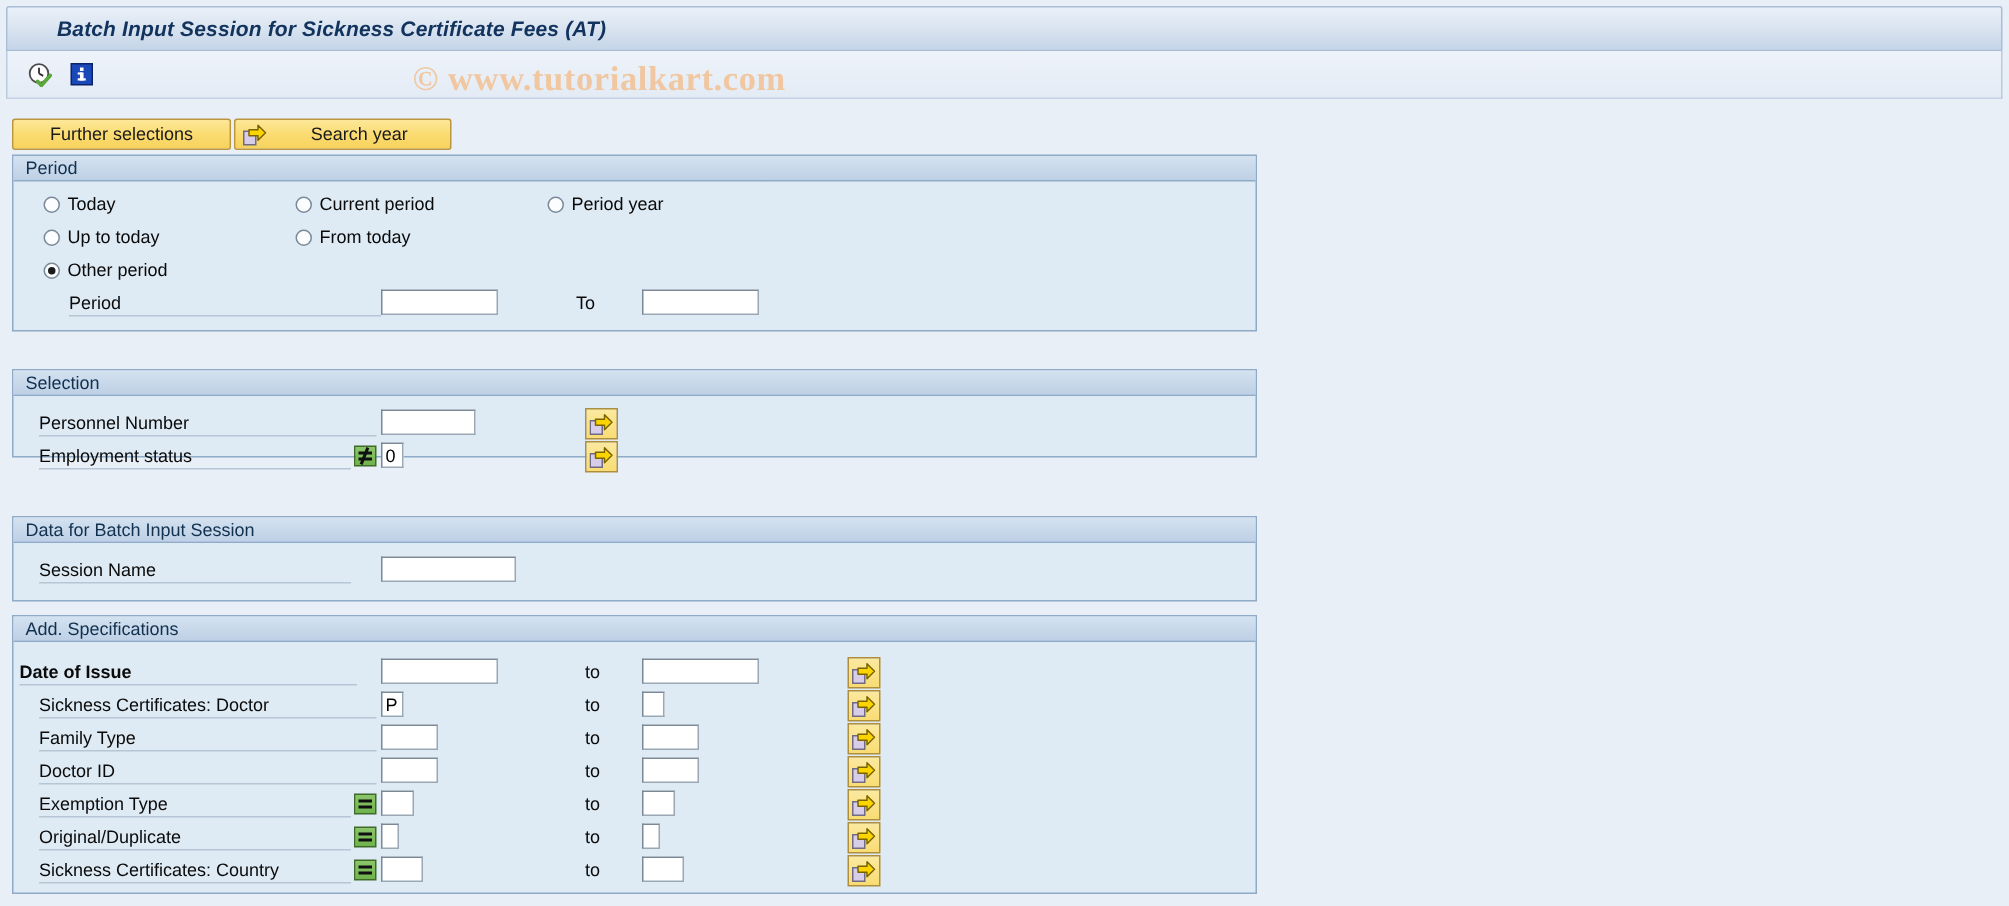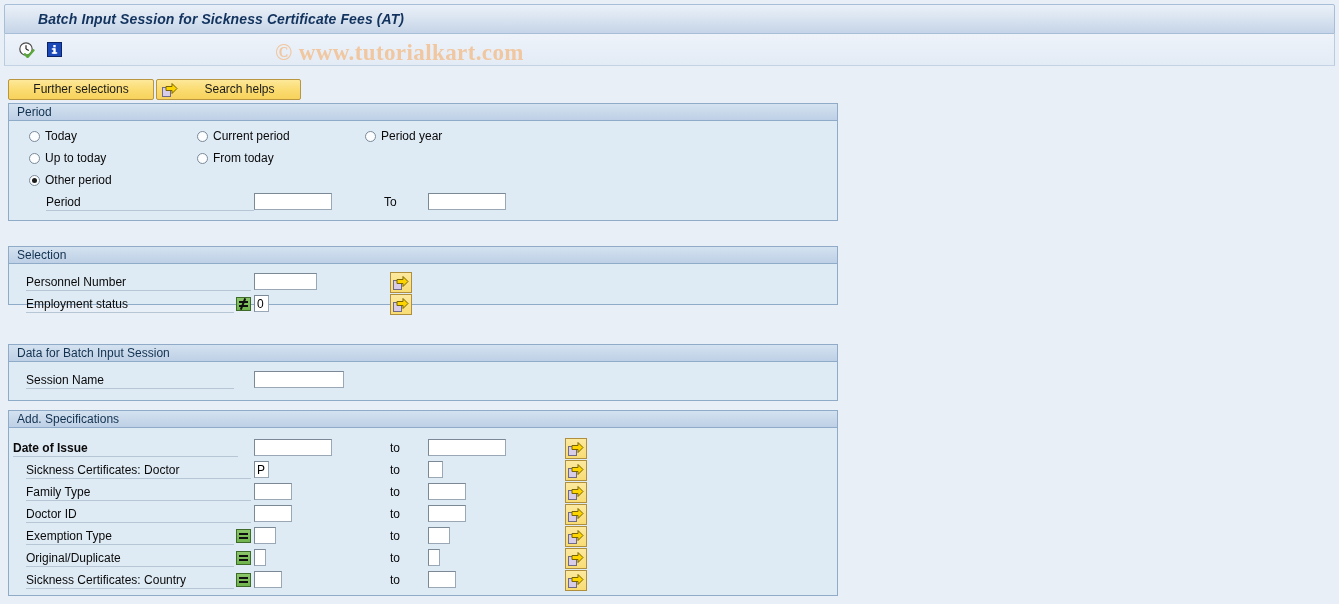--- a/index.html
+++ b/index.html
@@ -188,21 +188,21 @@
 <div class="btnrow">
   <div class="sapbtn" id="btn-further">Further selections</div>
 
   <div class="sapbtn" id="btn-search">
     <span class="arrow-ico">
       <svg width="16" height="16" viewBox="0 0 16 16">
         <rect x="0.5" y="5.5" width="8" height="9" fill="#d8cde8" stroke="#6f6a86" stroke-width="1"></rect>
         <path d="M4 4.5 L10 4.5 L10 1.5 L15 6.5 L10 11.5 L10 8.5 L4 8.5 Z" fill="#fcd400" stroke="#7a6400" stroke-width="1" stroke-linejoin="round"></path>
       </svg>
     </span>
-    <span>Search helps</span>
+    <span>Search year</span>
   </div>
 </div>
 
 <div class="panel" id="panel-period">
   <div class="panel-hd">Period</div>
   <div class="panel-body">
 
     <div class="radio" style="left:20px;top:8px;">
       <span class="rdo"></span><span class="lbl">Today</span>
     </div>

